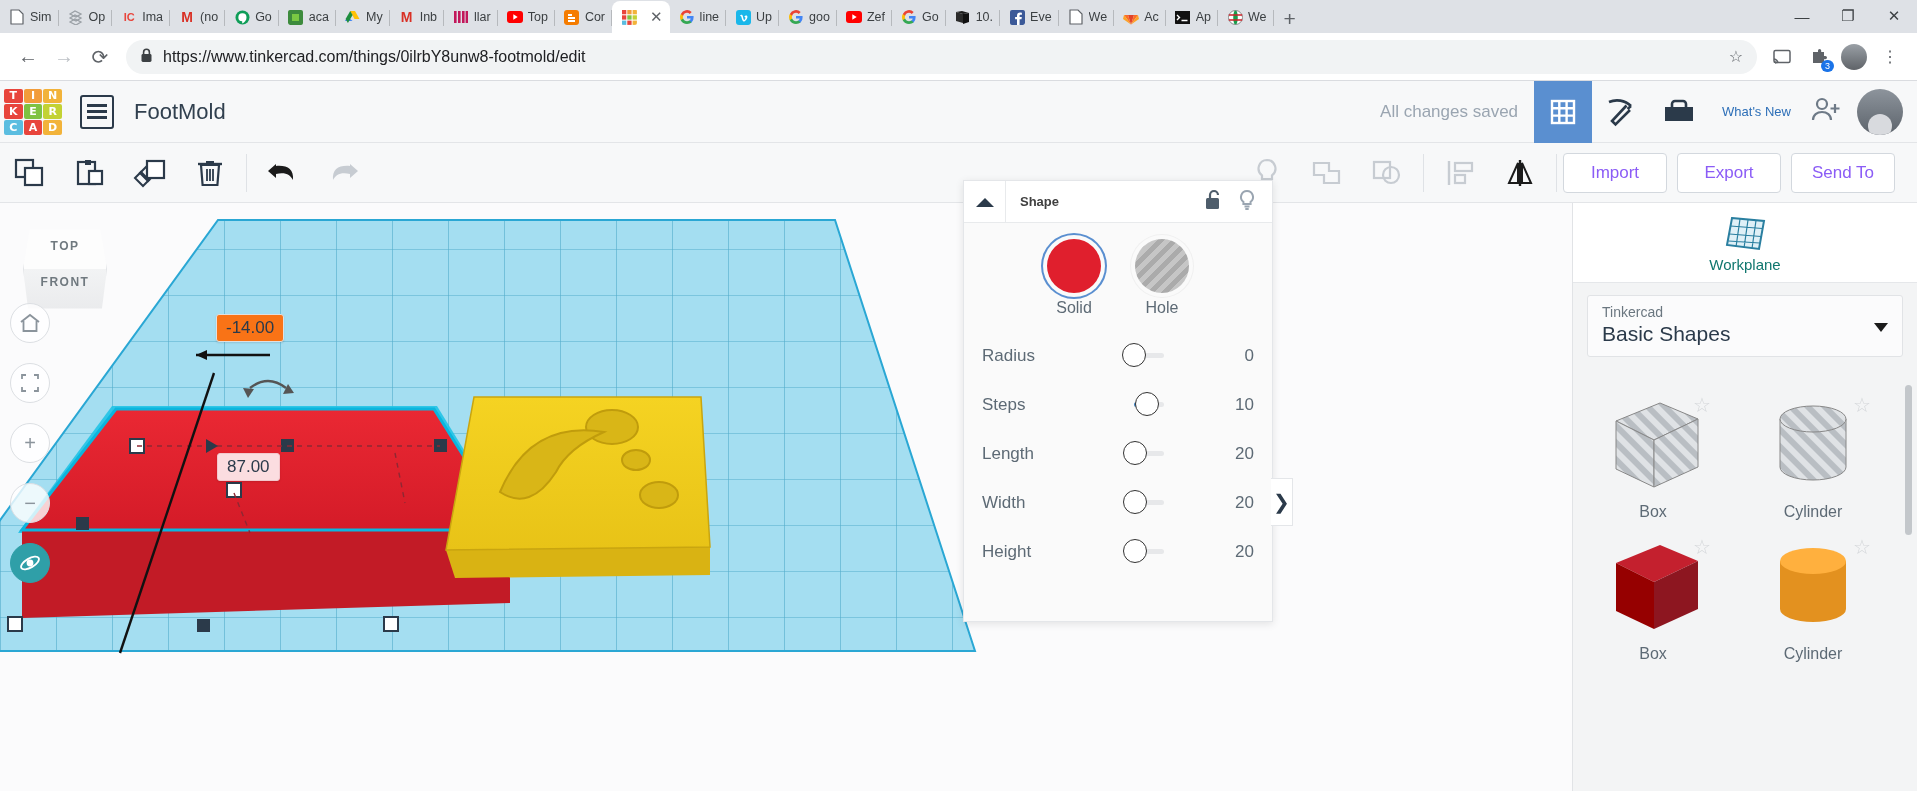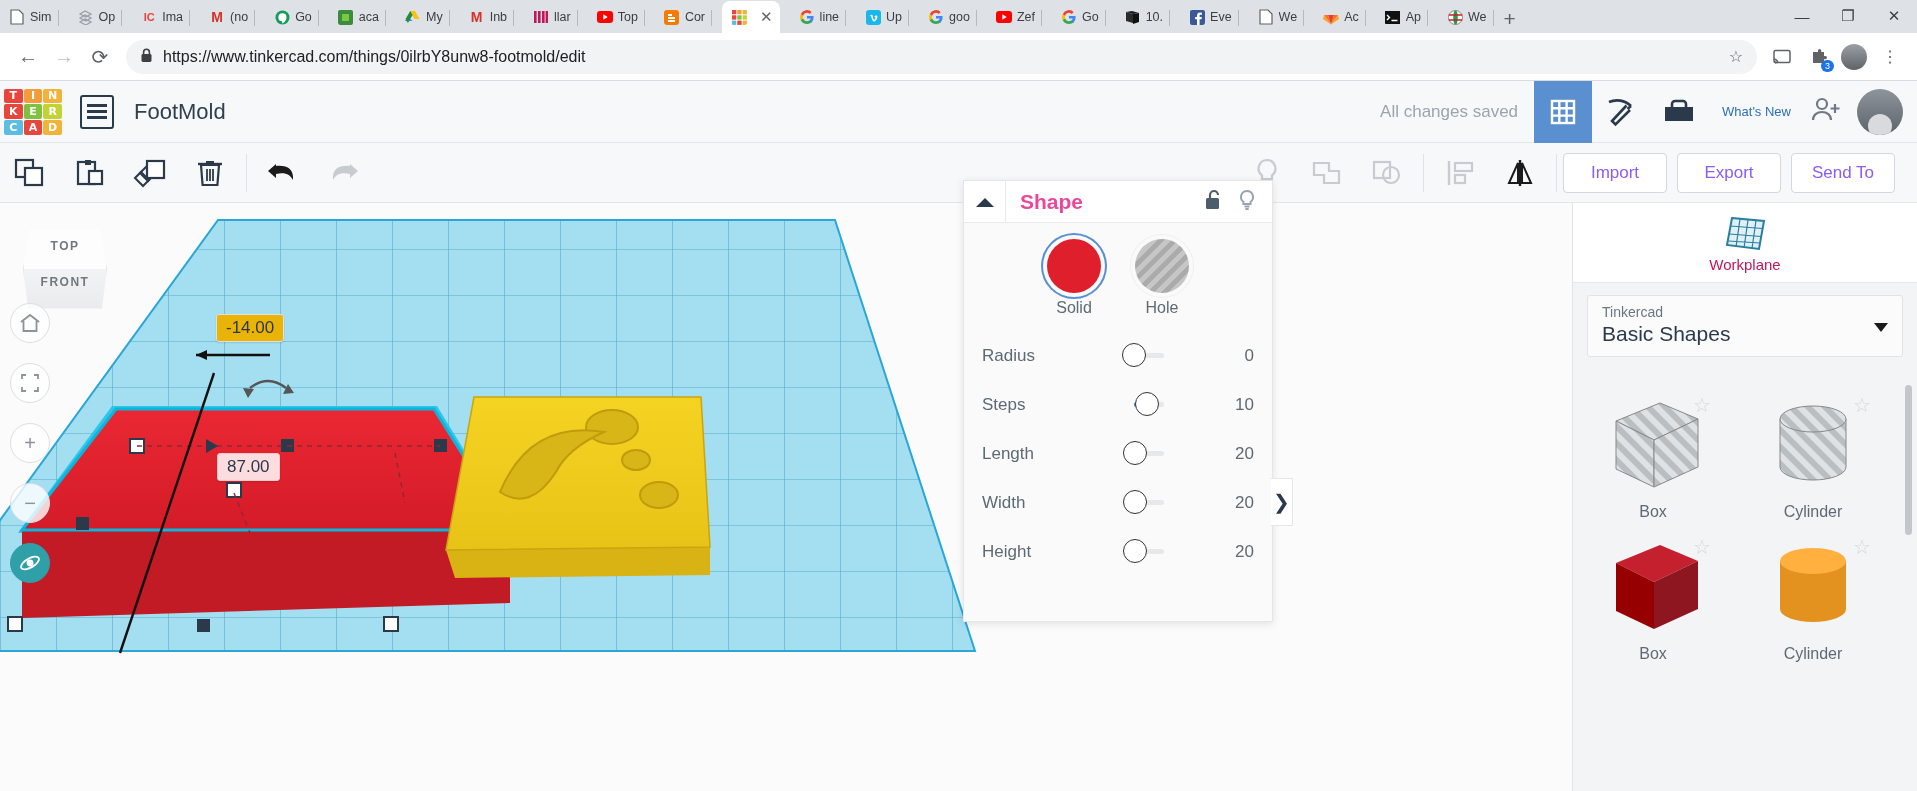--- a/index.html
+++ b/index.html
@@ -172,41 +172,41 @@
   .navcircle {
     width: 40px; height: 40px; border-radius: 50%; border: 1px solid #dcdfe3;
     background: rgba(255,255,255,.8); margin-bottom: 20px;
     display: flex; align-items: center; justify-content: center;
     color: #8b949c; font-size: 20px;
   }
   .navcircle.accent { background: #2f9fa8; border-color: #2f9fa8; color: #fff; }
 
   .grid3d { position: absolute; inset: 0; }
   .measure {
-    position: absolute; background: #eab308; border: 1px solid #e0e0e0;
+    position: absolute; background: #f97316; border: 1px solid #e0e0e0;
     border-radius: 3px; padding: 3px 9px; font-size: 17px; color: #2b3a4a;
     box-shadow: 0 1px 2px rgba(0,0,0,.12);
   }
   .measure.pink { background: #fbdde0; border-color: #f3c7cc; }
 
   
   .shapepanel {
     position: absolute; left: 963px; top: 180px; width: 310px; height: 442px;
     background: #fafafa; border: 1px solid #e4e6e9;
     box-shadow: 0 2px 8px rgba(0,0,0,.10);
   }
   .sp-head {
     height: 42px; background: #fff; border-bottom: 1px solid #e8eaec;
     display: flex; align-items: center;
   }
   .sp-collapse {
     width: 42px; height: 42px; display: flex; align-items: center;
     justify-content: center; border-right: 1px solid #e8eaec; color: #2b3a4a;
   }
-  .sp-title { margin-left: 14px; font-size: 21px; color: #ec4899; font-weight: bold; }
+  .sp-title { margin-left: 14px; font-size: 13px; color: #404040; font-weight: bold; }
   .sp-hicons { margin-left: auto; display: flex; gap: 14px; padding-right: 16px; }
   .sp-body { padding: 16px 0 0 0; }
   .swatches { display: flex; justify-content: center; gap: 34px; margin-bottom: 14px; }
   .sw { text-align: center; }
   .swdot {
     width: 54px; height: 54px; border-radius: 50%; margin: 0 auto 6px;
   }
   .swdot.solid { background: #e01f2d; box-shadow: 0 0 0 4px #fafafa, 0 0 0 6px #5a8fd0; }
   .swdot.hole {
     background: repeating-linear-gradient(-45deg,#c6c6c6 0 5px,#ababab 5px 10px);
@@ -239,21 +239,21 @@
   .sidebar {
     position: absolute; left: 1572px; top: 203px; width: 345px; height: 588px;
     background: #f3f4f5; border-left: 1px solid #e1e3e6;
   }
   .sb-tools {
     height: 80px; background: #fff; display: flex; align-items: center;
     justify-content: space-around; border-bottom: 1px solid #e5e7ea;
   }
   .sb-tool { text-align: center; width: 120px; }
   .sb-tool .glyph { height: 44px; display: flex; align-items: center; justify-content: center; }
-  .sb-tool .lab { font-size: 15px; color: #be185d; }
+  .sb-tool .lab { font-size: 15px; color: #0f766e; }
   .sb-select {
     margin: 12px 14px; background: #fbfbfc; border: 1px solid #e1e3e6;
     border-radius: 3px; padding: 8px 14px 10px; position: relative;
   }
   .sb-select .sml { font-size: 14px; color: #6b7780; }
   .sb-select .big { font-size: 21px; color: #2b3a4a; margin-top: 2px; }
   .sb-select .caret {
     position: absolute; right: 14px; top: 50%; margin-top: -3px;
     border-left: 7px solid transparent; border-right: 7px solid transparent;
     border-top: 9px solid #1b1b1b;
@@ -276,21 +276,21 @@
     position: absolute; right: 5px; top: 182px; width: 7px; height: 150px;
     background: #c3c7cb; border-radius: 4px;
   }
 </style>
 </head>
 <body>
 
 <div id="app">
 
   <div class="tabstrip">
-    <div id="tabs-container" style="display:flex;align-items:center;gap:10px;">
+    <div id="tabs-container" style="display:flex;align-items:center;">
         <div class="tab">
           <span class="favicon">
             <svg width="14" height="16" viewBox="0 0 14 16">
               <path d="M1 1h8l4 4v10H1z" fill="#fff" stroke="#5f6368" stroke-width="1.2"></path>
             </svg>
           </span>
           <span class="tlabel">Sim</span>
         </div>
         <div class="tab">
           <span class="favicon">

